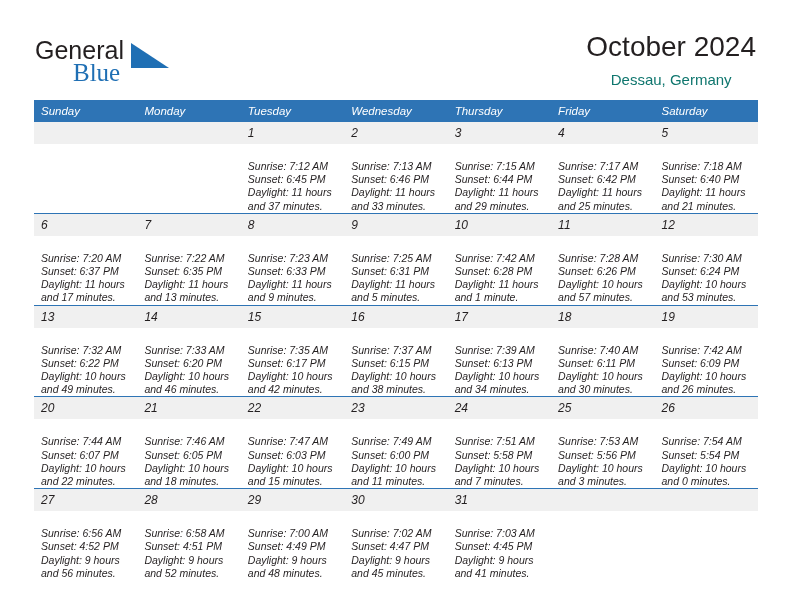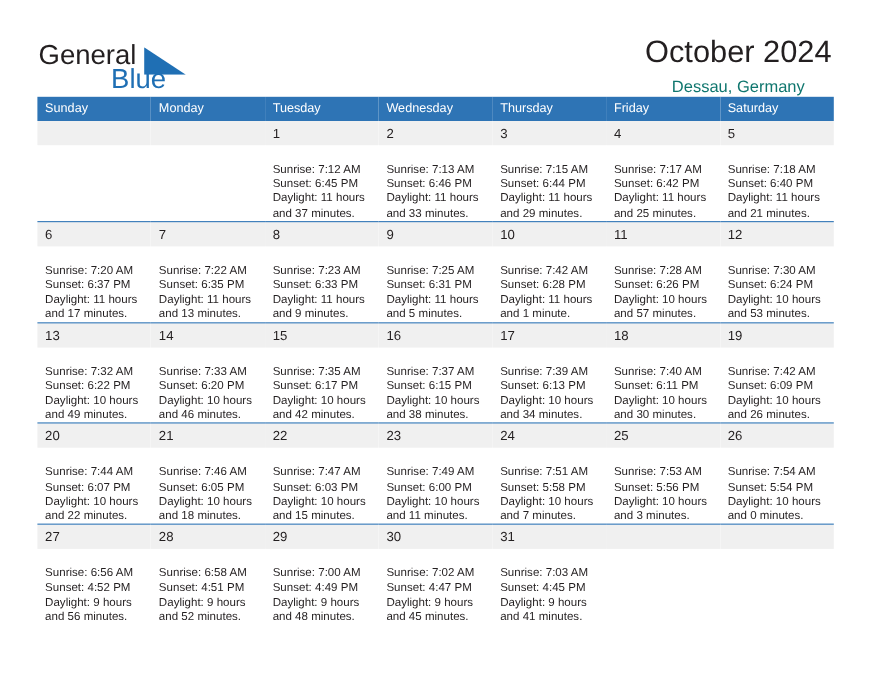--- a/index.html
+++ b/index.html
@@ -43,26 +43,26 @@
     left: 0;
     top: 0;
     font-size: 25px;
     line-height: 29px;
     color: #231f20;
     letter-spacing: 0px;
     font-family: "Liberation Sans", sans-serif;
   }
   .logo-blue {
     position: absolute;
-    left: 66px;
+    left: 38px;
     top: 22px;
     font-size: 25px;
     line-height: 29px;
     color: #1f6fb4;
-    font-family: Liberation Sans, sans-serif;
+    font-family: Liberation Serif, serif;
   }
   .logo-mark {
     position: absolute;
     left: 96px;
     top: 7px;
     width: 38px;
     height: 25px;
   }
   .logo-mark svg { display: block; }
 
@@ -86,24 +86,25 @@
     color: #0f766e;
     margin: 6px 0 0 0;
     font-weight: normal;
     font-family: "Liberation Sans", sans-serif;
   }
 
   
   .calendar {
     position: absolute;
     left: 34px;
-    top: 88px;
+    top: 100px;
     width: 724px;
     border-collapse: collapse;
     table-layout: fixed;
+    font-style: italic;
   }
   .calendar col { width: 103.43px; }
 
   .calendar thead th {
     background: #2e74b5;
     color: #ffffff;
     font-size: 11.5px;
     font-weight: normal;
     text-align: left;
     padding: 5px 0 5px 7px;

